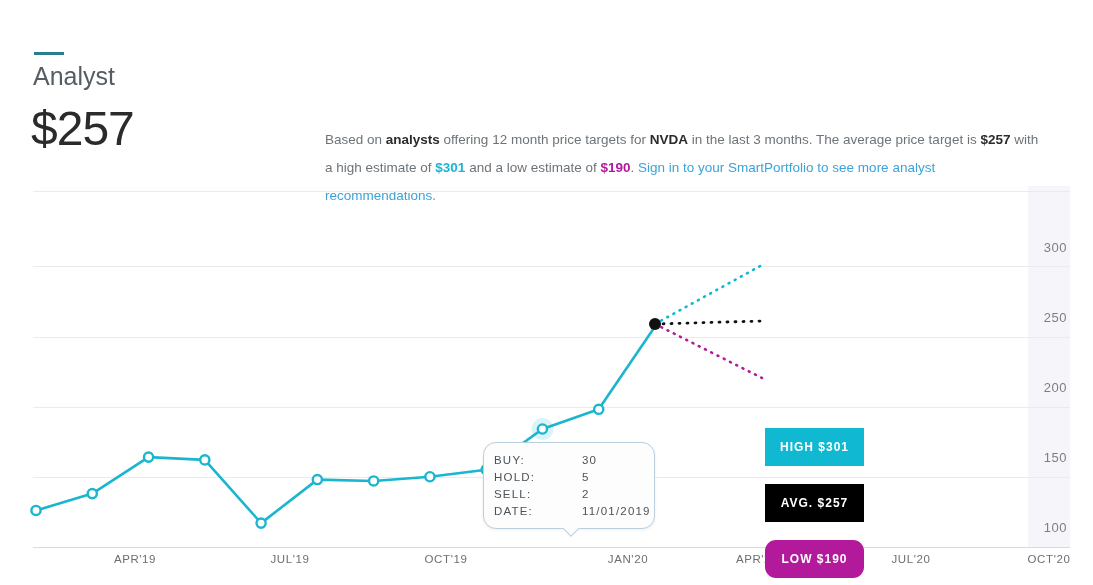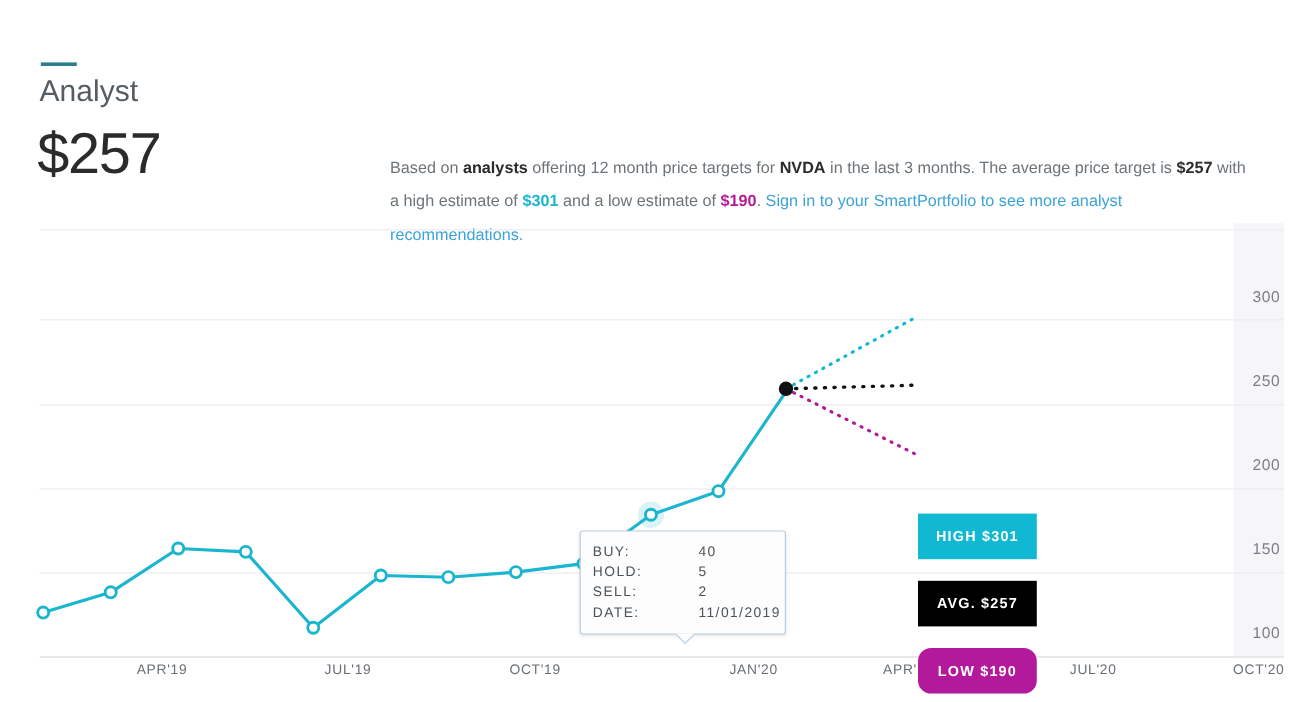--- a/index.html
+++ b/index.html
@@ -72,21 +72,21 @@
   }
 
   #svg-layer { position:absolute; left:0; top:0; width:1093px; height:403px; }
 
   
   #tooltip {
     position:absolute; left:483px; top:260px;
     width:172px; padding:9px 0 8px 0;
     background:#fdfdfe;
     border:1px solid #b9cfdd;
-    border-radius:3px;
+    border-radius:13px;
     box-shadow:0 1px 3px rgba(0,0,0,.07);
     font-size:11.5px; color:#4b5358;
     letter-spacing:1.2px;
   }
   #tooltip .row { display:flex; padding:0 0 0 10px; line-height:17px; }
   #tooltip .k { width:88px; }
   #tooltip .v { }
   #tooltip-arrow {
     position:absolute; left:78px; top:100%;
     width:18px; height:9px; overflow:hidden;
@@ -169,21 +169,21 @@
       <line x1="655" y1="142" x2="762" y2="83" stroke="#11b8d2" stroke-width="2.6" stroke-linecap="round" stroke-dasharray="1 6"></line>
       <line x1="655" y1="142" x2="762" y2="139" stroke="#111111" stroke-width="2.8" stroke-linecap="round" stroke-dasharray="1 7"></line>
       <line x1="655" y1="142" x2="762" y2="196" stroke="#b3199b" stroke-width="2.6" stroke-linecap="round" stroke-dasharray="1 6"></line>
     </g>
     <circle id="origin-dot" cx="655" cy="142" r="6" fill="#111111"></circle>
   </svg>
 
   <div id="tooltip">
     <div class="row">
       <span class="k">BUY:</span>
-      <span class="v">40</span>
+      <span class="v">30</span>
     </div>
     <div class="row">
       <span class="k">HOLD:</span>
       <span class="v">5</span>
     </div>
     <div class="row">
       <span class="k">SELL:</span>
       <span class="v">2</span>
     </div>
     <div class="row">

